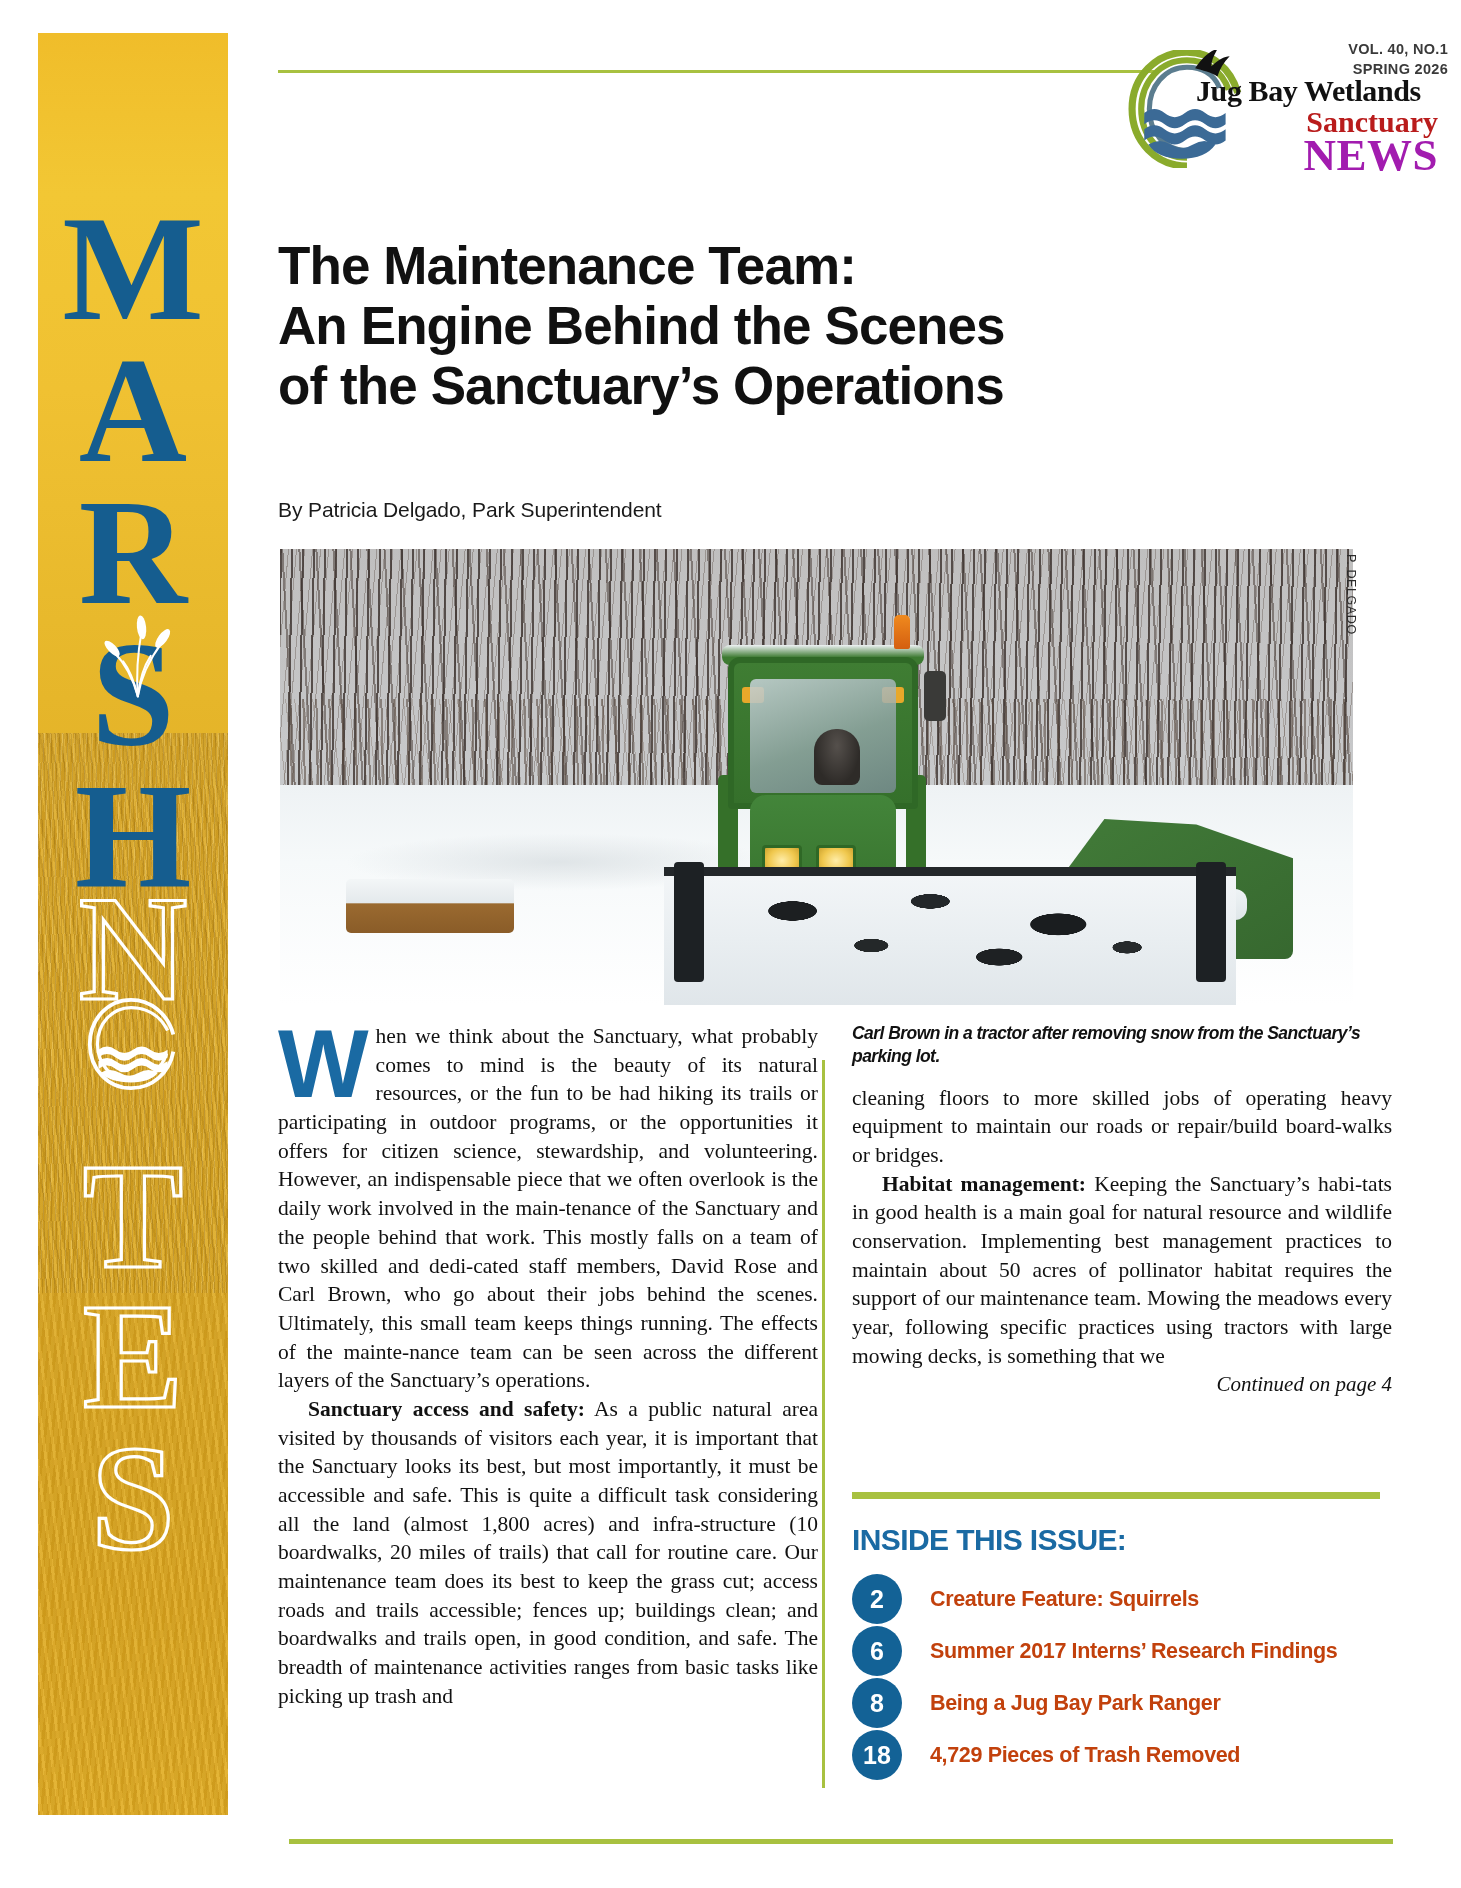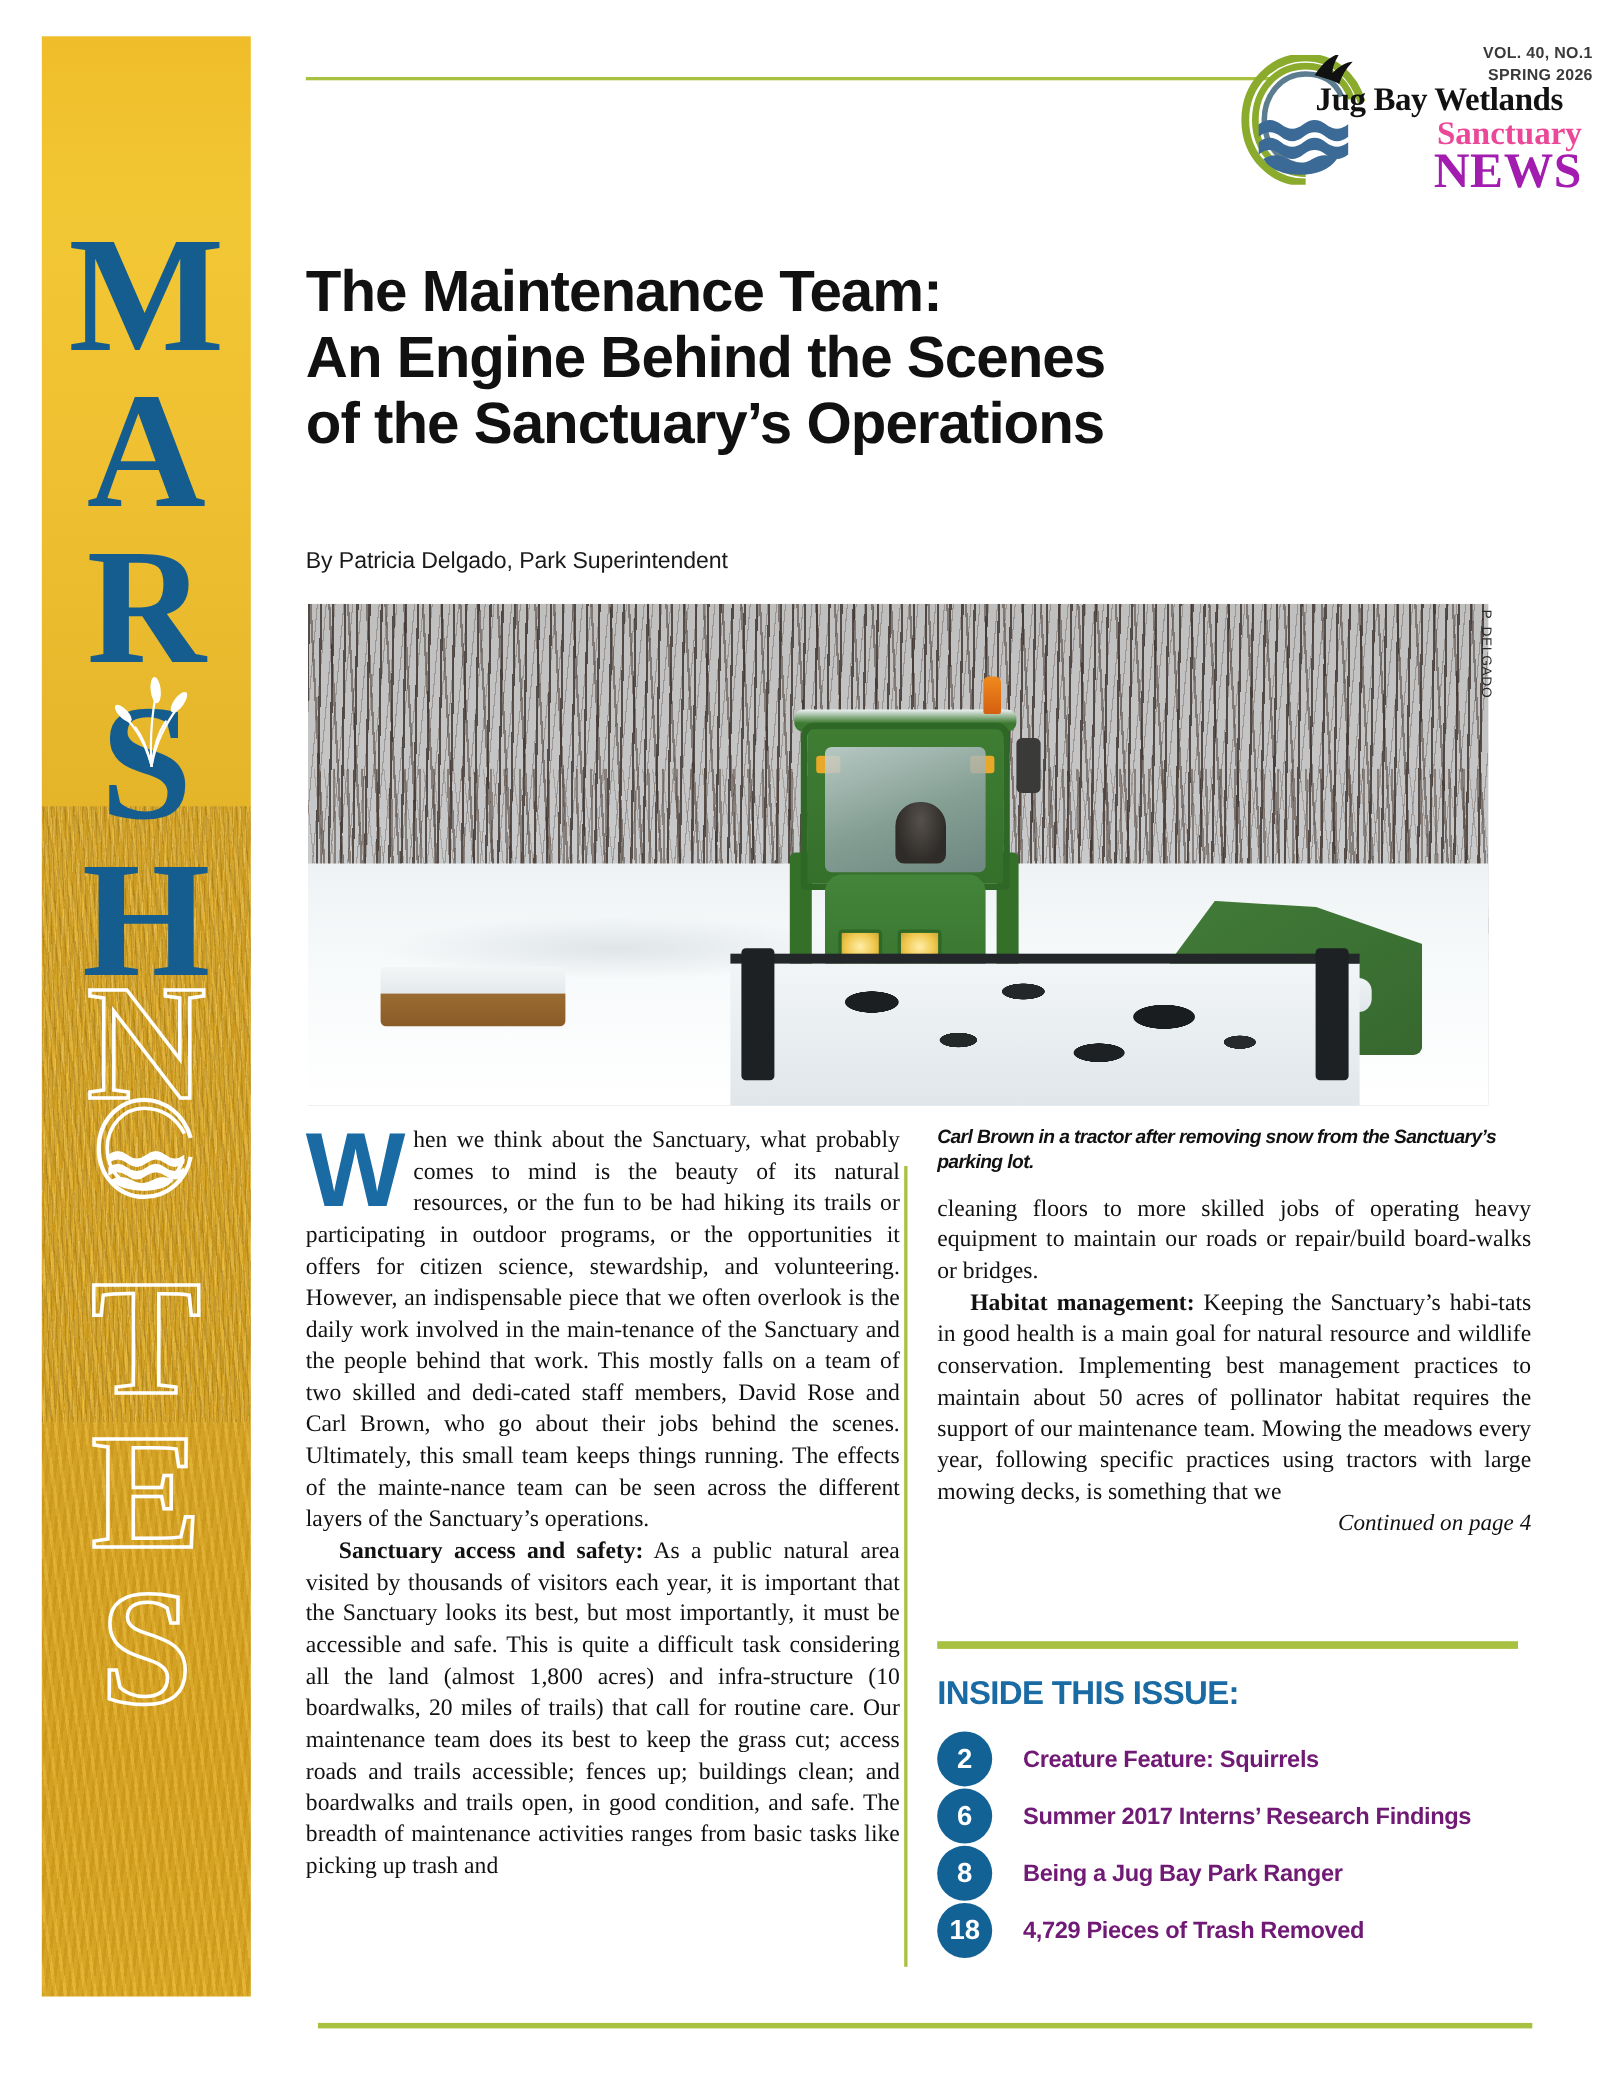--- a/index.html
+++ b/index.html
@@ -72,21 +72,21 @@
   }
   .logo-block { position: absolute; left: 1128px; top: 28px; width: 320px; height: 140px; }
   .logo-mark  { position: absolute; left: 0px; top: 22px; width: 122px; height: 118px; }
   .logo-words { position: absolute; left: 68px; top: 48px; width: 260px; }
   .logo-l1 {
     font-family: "Liberation Serif", serif; font-weight: 700; font-size: 30px;
     color: #111; letter-spacing: -0.4px; line-height: 1.02; white-space: nowrap;
   }
   .logo-l2 {
     font-family: "Liberation Serif", serif; font-weight: 700; font-size: 30px;
-    color: #ec4899; line-height: 1.02; text-align: right; width: 242px;
+    color: #b91c1c; line-height: 1.02; text-align: right; width: 242px;
   }
   .logo-news {
     font-family: Liberation Serif, serif; font-weight: 700; font-size: 45px;
     color: #a21caf; line-height: 1; text-align: right; width: 242px; margin-top: -4px;
     letter-spacing: 0.5px;
   }
   .vol {
     position: absolute; left: 1268px; top: 40px; width: 180px;
     text-align: right; font-size: 14.5px; font-weight: 700; color: #3a3a3a;
     letter-spacing: .3px; line-height: 1.35;
@@ -224,21 +224,21 @@
     letter-spacing: -0.6px;
   }
   .iti-list { margin-top: 16px; }
   .iti-row { display:flex; align-items:center; height: 52px; }
   .iti-num {
     width: 50px; height: 50px; border-radius: 50%; background:#136296;
     color:#fff; font-weight:700; font-size: 25px;
     display:flex; align-items:center; justify-content:center; flex: 0 0 50px;
   }
   .iti-label {
-    margin-left: 28px; color:#701a75; font-weight:700; font-size: 21.5px;
+    margin-left: 28px; color:#c2410c; font-weight:700; font-size: 21.5px;
     letter-spacing: -0.35px;
   }
   .foot-rule { position:absolute; left: 289px; top: 1839px; width: 1104px; height: 5px; background:#a8c140; }
 </style>
 </head>
 <body>
 
 <div class="page">
 
   <div class="banner">

